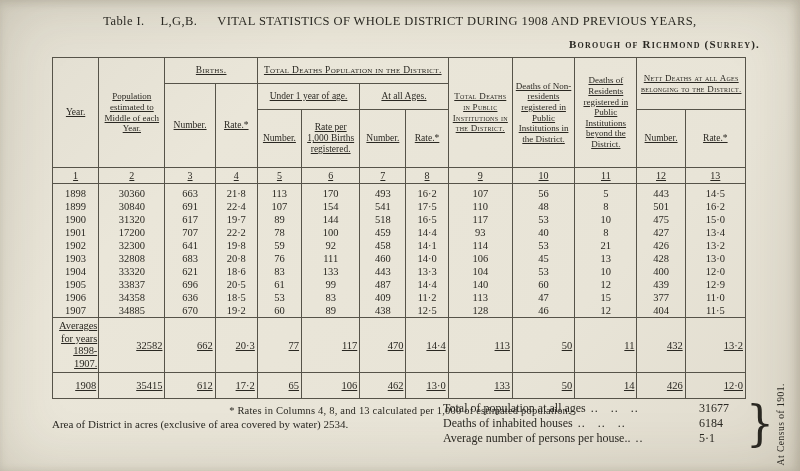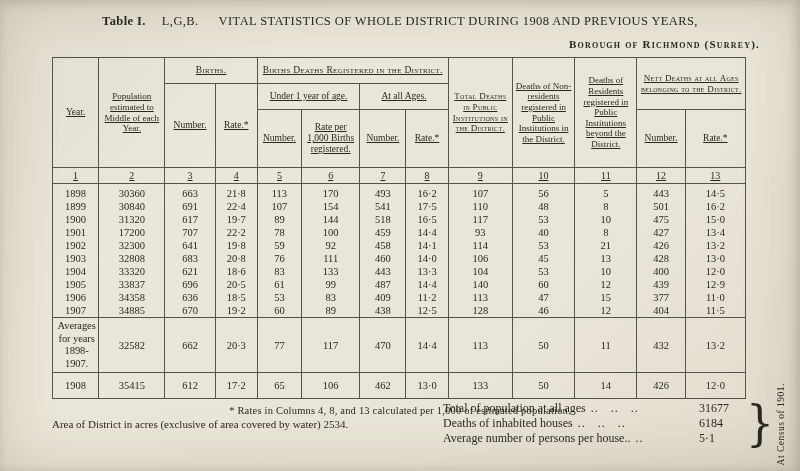--- a/index.html
+++ b/index.html
@@ -10,36 +10,36 @@
     background:#e7e3d6;
   }
   .page{
     position:absolute; inset:0;
     background:linear-gradient(135deg,#e1ddd0 0%,#eae6d9 28%,#e8e4d7 70%,#e0dbcd 100%);
     box-shadow:inset 0 0 60px rgba(70,60,35,.18), inset -5px 0 10px rgba(70,60,35,.12), inset 0 4px 10px rgba(70,60,35,.08);
     box-sizing:border-box;
     padding:14px 40px 0;
   }
   .title-line{text-align:center;font-size:12.5px;letter-spacing:.4px;white-space:nowrap;}
-  .title-line .gap1{margin-right:16px;font-weight:bold;}
+  .title-line .gap1{margin-right:16px;}
   .title-line .gap2{margin-right:20px;}
   .subtitle{text-align:right;font-variant:small-caps;font-weight:700;font-size:11px;letter-spacing:1.2px;margin-top:9px;}
   table{border-collapse:collapse;table-layout:fixed;width:694px;margin:7px 0 0 12px;border:1.5px solid #4e4b41;}
   th,td{border:1px solid #565349;font-weight:normal;padding:1px 2px;box-sizing:border-box;}
   thead th{font-size:9.5px;line-height:1.18;text-align:center;vertical-align:middle;text-decoration:underline;}
   thead .sc{font-variant:small-caps;letter-spacing:.3px;}
   thead .tall{font-size:9px;}
   tr.hrow-a{height:26px;}
   tr.hrow-b{height:26px;}
   tr.hrow-c{height:58px;}
   tr.colnums{height:16px;}
   tr.colnums th{font-size:10px;}
   tbody.main td{border-top:none;border-bottom:none;font-size:10.5px;text-align:center;height:13px;padding:0 2px;line-height:13px;}
   tbody.main tr:first-child td{padding-top:3px;}
-  tbody.sect td{font-size:10.5px;text-align:center;vertical-align:middle;}
+  tbody.sect td{font-size:10.5px;text-align:right;vertical-align:middle;text-decoration:underline;}
   td.avg-label{font-size:9px;text-align:left;line-height:1.2;padding:2px 1px 2px 3px;letter-spacing:-.1px;}
   tr.averages{height:40px;}
   tr.final{height:26px;}
   .footnote{text-align:center;font-size:10.5px;margin-top:6px;letter-spacing:.2px;}
   .bottom-row{position:absolute;left:52px;right:14px;bottom:6px;display:flex;align-items:center;justify-content:space-between;}
   .area-note{font-size:11px;}
   .census{display:flex;align-items:center;}
   .census-rows{font-size:12px;line-height:15px;}
   .census-row{display:flex;align-items:baseline;width:300px;}
   .census-row .leader{flex:1;padding-left:5px;word-spacing:8px;letter-spacing:1px;overflow:hidden;}
@@ -71,21 +71,21 @@
         <col style="width:62px">
         <col style="width:62px">
         <col style="width:48px">
         <col style="width:60px">
     </colgroup>
     <thead>
       <tr class="hrow-a">
         <th rowspan="3">Year.</th>
         <th rowspan="3" class="tall">Population estimated to Middle of each Year.</th>
         <th colspan="2" class="sc">Births.</th>
-        <th colspan="4" class="sc">Births Deaths Registered in the District.</th>
+        <th colspan="4" class="sc">Total Deaths Population in the District.</th>
         <th rowspan="3" class="sc tall">Total Deaths in Public Institutions in the District.</th>
         <th rowspan="3" class="tall">Deaths of Non-residents registered in Public Institutions in the District.</th>
         <th rowspan="3" class="tall">Deaths of Residents registered in Public Institutions beyond the District.</th>
         <th colspan="2" rowspan="2" class="sc tall">Nett Deaths at all Ages belonging to the District.</th>
       </tr>
       <tr class="hrow-b">
         <th rowspan="2">Number.</th>
         <th rowspan="2">Rate.*</th>
         <th colspan="2">Under 1 year of age.</th>
         <th colspan="2">At all Ages.</th>

